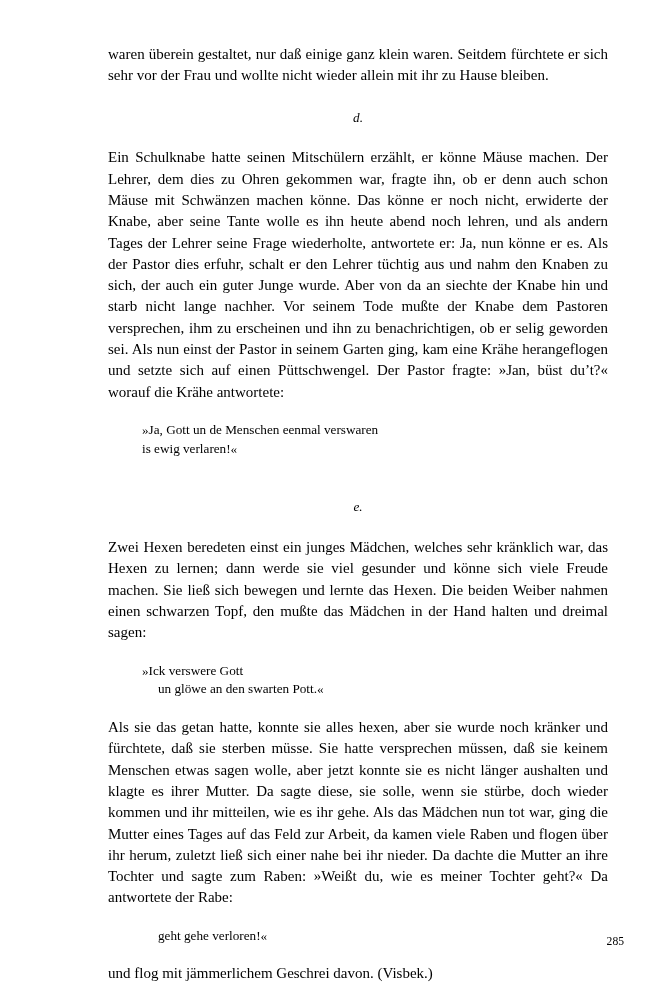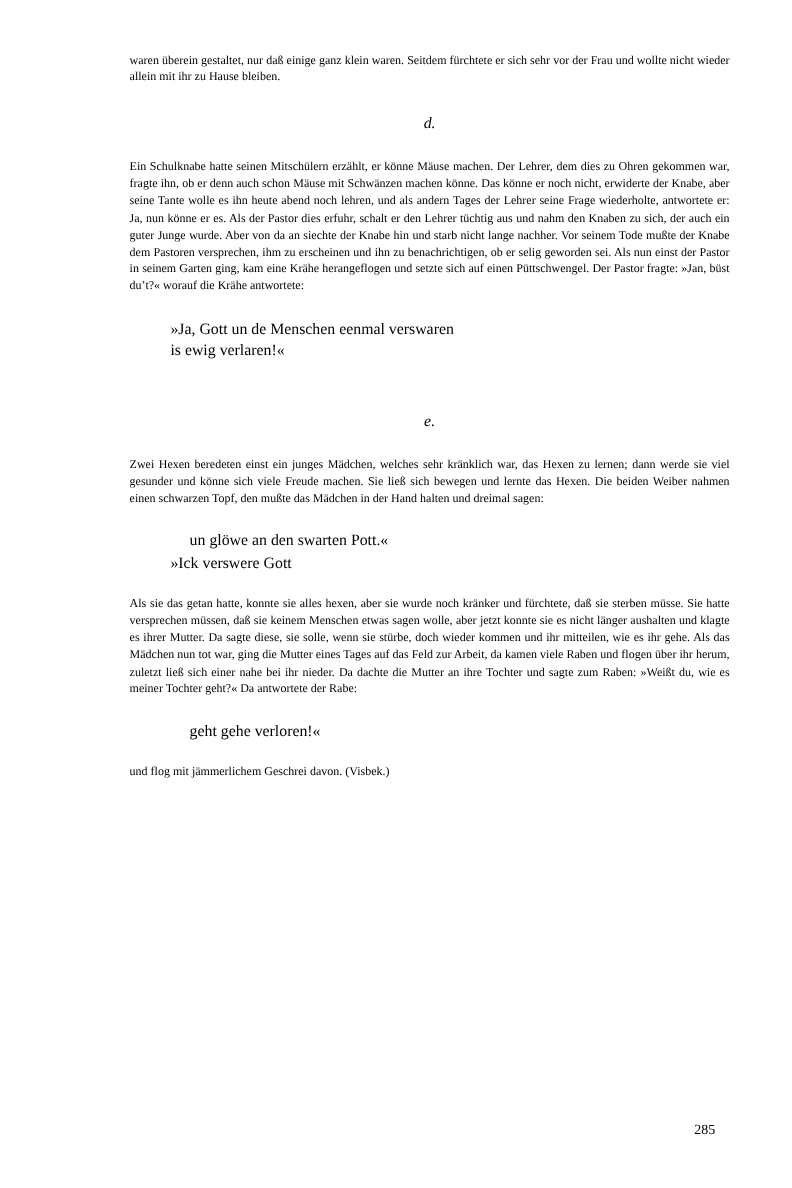--- a/index.html
+++ b/index.html
@@ -18,21 +18,21 @@
     width: 660px;
     height: 990px;
     box-sizing: border-box;
     padding: 44px 52px 40px 108px;
   }
   .content {
     width: 500px;
   }
   p.body-par {
     margin: 0;
-    font-size: 10px;
+    font-size: 15px;
     line-height: 1.42;
     text-align: justify;
     text-justify: inter-word;
     hyphens: manual;
   }
   .section-label {
     margin: 0;
     font-size: 13.2px;
     line-height: 1.42;
     text-align: center;
@@ -55,21 +55,21 @@
     white-space: pre;
   }
   .verse .indent {
     padding-left: 16px;
   }
   .block-gap {
     height: 18px;
   }
   .folio {
     position: absolute;
-    right: 64px;
+    right: 36px;
     bottom: 42px;
     font-size: 11.6px;
     line-height: 1;
     margin-left: 24px;
   }
 </style>
 </head>
 <body>
 
 <div class="page">
@@ -92,22 +92,22 @@
 
 
     <div class="gap-before-label"></div>
     <p class="section-label">e.</p>
     <div class="gap-after-label"></div>
 
     <p class="body-par">Zwei Hexen beredeten einst ein junges Mädchen, welches sehr kränklich war, das Hexen zu lernen; dann werde sie viel gesunder und könne sich viele Freude machen. Sie ließ sich bewegen und lernte das Hexen. Die beiden Weiber nahmen einen schwarzen Topf, den mußte das Mädchen in der Hand halten und dreimal sagen:</p>
 
     <div class="block-gap"></div>
     <div class="verse">
+      <span class="vline">»Ick verswere Gott</span>
       <span class="vline indent">un glöwe an den swarten Pott.«</span>
-      <span class="vline">»Ick verswere Gott</span>
     </div>
     <div class="block-gap"></div>
 
     <p class="body-par">Als sie das getan hatte, konnte sie alles hexen, aber sie wurde noch kränker und fürchtete, daß sie sterben müsse. Sie hatte versprechen müssen, daß sie keinem Menschen etwas sagen wolle, aber jetzt konnte sie es nicht länger aushalten und klagte es ihrer Mutter. Da sagte diese, sie solle, wenn sie stürbe, doch wieder kommen und ihr mitteilen, wie es ihr gehe. Als das Mädchen nun tot war, ging die Mutter eines Tages auf das Feld zur Arbeit, da kamen viele Raben und flogen über ihr herum, zuletzt ließ sich einer nahe bei ihr nieder. Da dachte die Mutter an ihre Tochter und sagte zum Raben: »Weißt du, wie es meiner Tochter geht?« Da antwortete der Rabe:</p>
 
     <div class="block-gap"></div>
     <div class="verse">
       <span class="vline indent">geht gehe verloren!«</span>
     </div>
     <div class="block-gap"></div>

